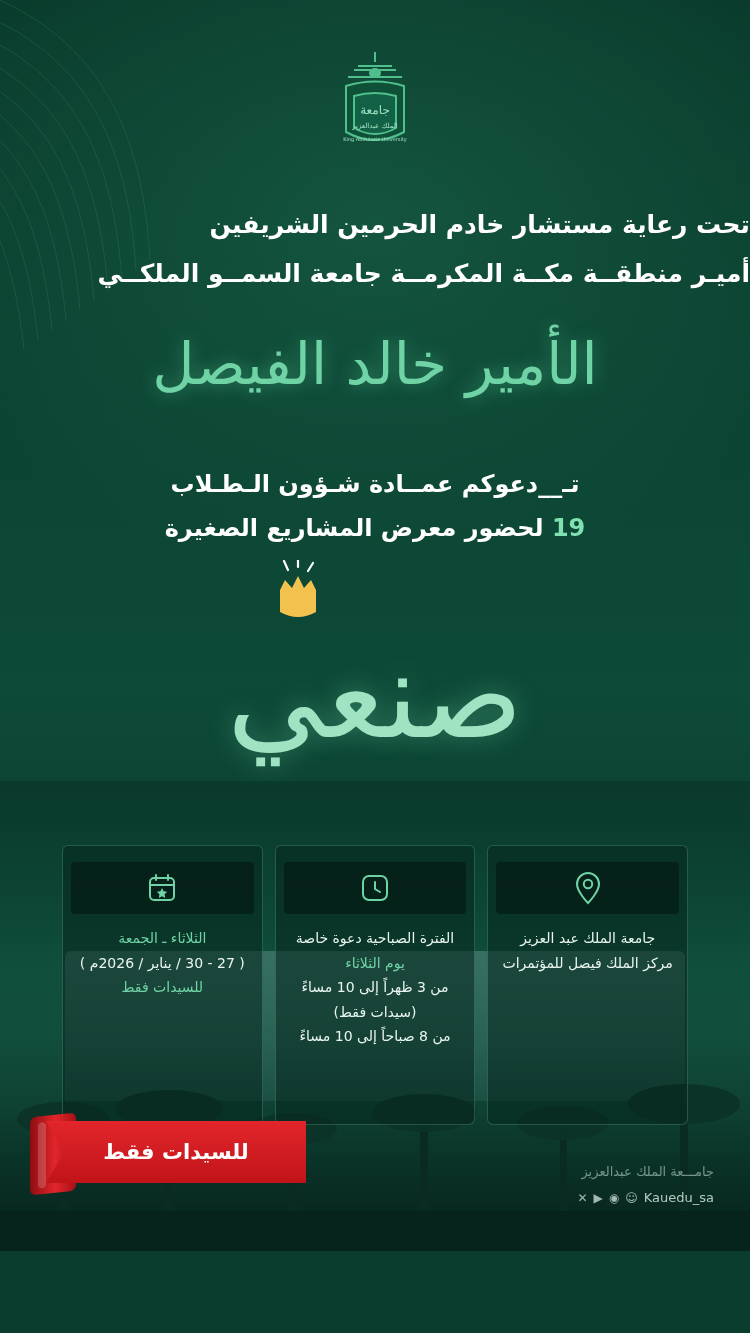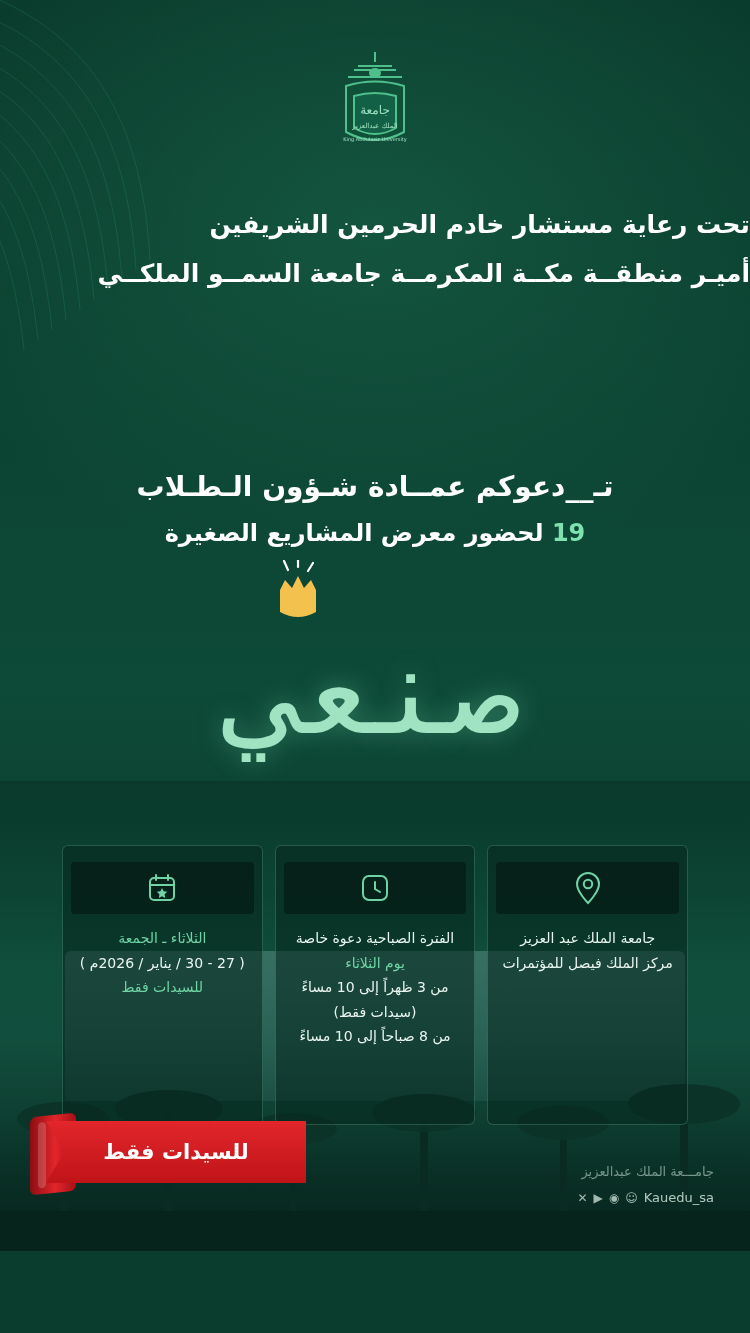--- a/index.html
+++ b/index.html
@@ -55,32 +55,32 @@
     font-size: 58px;
     color: #6fd3a5;
     letter-spacing: -6px;
     text-shadow: 0 0 18px rgba(90,220,160,.45);
     direction: rtl;
   }
   .invite {
     position: absolute; top: 470px; left: 0; right: 0;
     text-align: center; color: #ffffff;
   }
-  .invite .l1 { font-size: 28px; font-weight: bold; letter-spacing: 3px; margin-bottom: 16px; }
+  .invite .l1 { font-size: 24px; font-weight: bold; letter-spacing: 3px; margin-bottom: 16px; }
   .invite .l2 { font-size: 24px; font-weight: bold; }
   .invite .num { color: #7fe0b0; font-weight: bold; }
 
   
   .wordmark {
     position: absolute; top: 580px; left: 0; right: 0;
     height: 230px;
     display: flex; align-items: center; justify-content: center;
   }
   .wordmark .script {
-    font-family: Liberation Mono, monospace;
+    font-family: Liberation Sans, sans-serif;
     font-size: 120px;
     color: #9fe3c3;
     letter-spacing: -14px;
     text-shadow: 0 0 26px rgba(120,230,180,.35);
   }
   .hand {
     position: absolute; top: 560px; left: 268px;
     width: 56px; height: 70px;
   }
 
@@ -203,20 +203,21 @@
         </g>
       </svg>
     </div>
   </div>
 
   <div class="head-block">
     <div class="h-line1">تحت رعاية مستشار خادم الحرمين الشريفين</div>
     <div class="h-line2">أميـر منطقــة مكــة المكرمــة جامعة السمــو الملكــي</div>
   </div>
 
+  <div class="prince-name">الأمير خالد الفيصل</div>
 
   <div class="invite">
     <div class="l1">تـ__دعوكم عمــادة شـؤون الـطـلاب</div>
     <div class="l2">
       <span class="num">19</span>
       <span>لحضور معرض المشاريع الصغيرة</span>
     </div>
   </div>
 
   <div class="hand">

